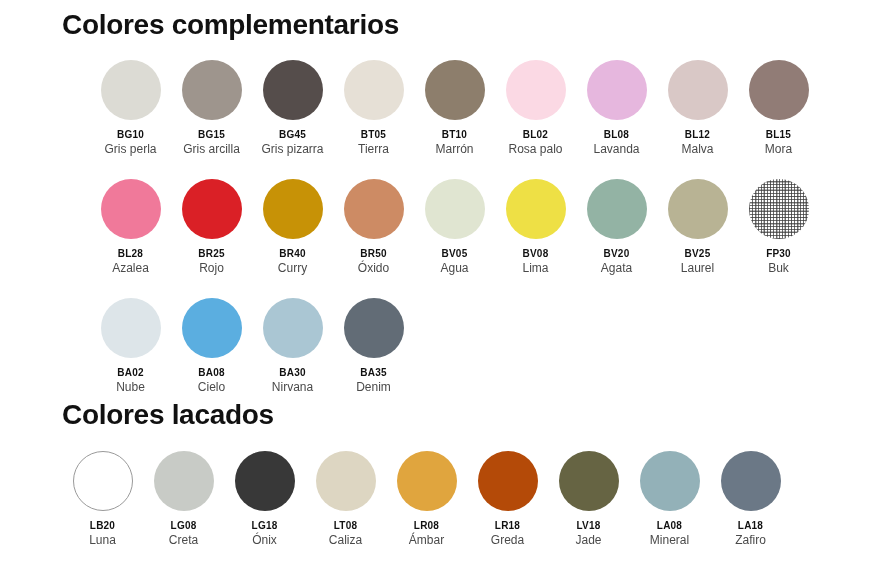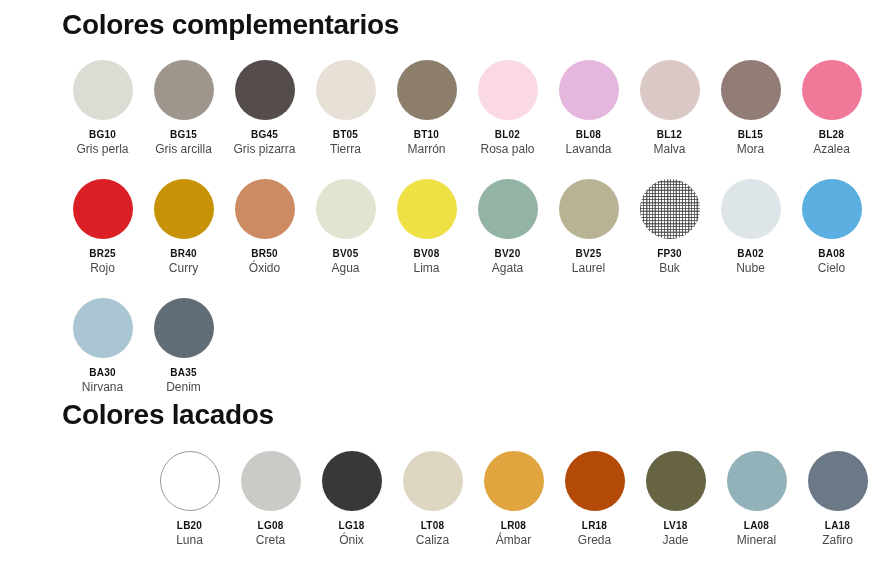--- a/index.html
+++ b/index.html
@@ -82,24 +82,24 @@
     font-size: 12px;
     font-weight: 400;
     color: #4a4a4a;
     text-align: center;
     line-height: 1.1;
     white-space: nowrap;
   }
   #grid-complementarios {
     padding-top: 19px;
     row-gap: 23px;
+    margin-left: 28px;
   }
   #grid-lacados {
     padding-top: 20px;
-    justify-content: flex-end;
   }
 </style>
 </head>
 <body>
 
 <div class="page">
 
   <section id="section-complementarios">
     <h2 class="section-title">Colores complementarios</h2>
     <div class="swatch-grid" id="grid-complementarios">

